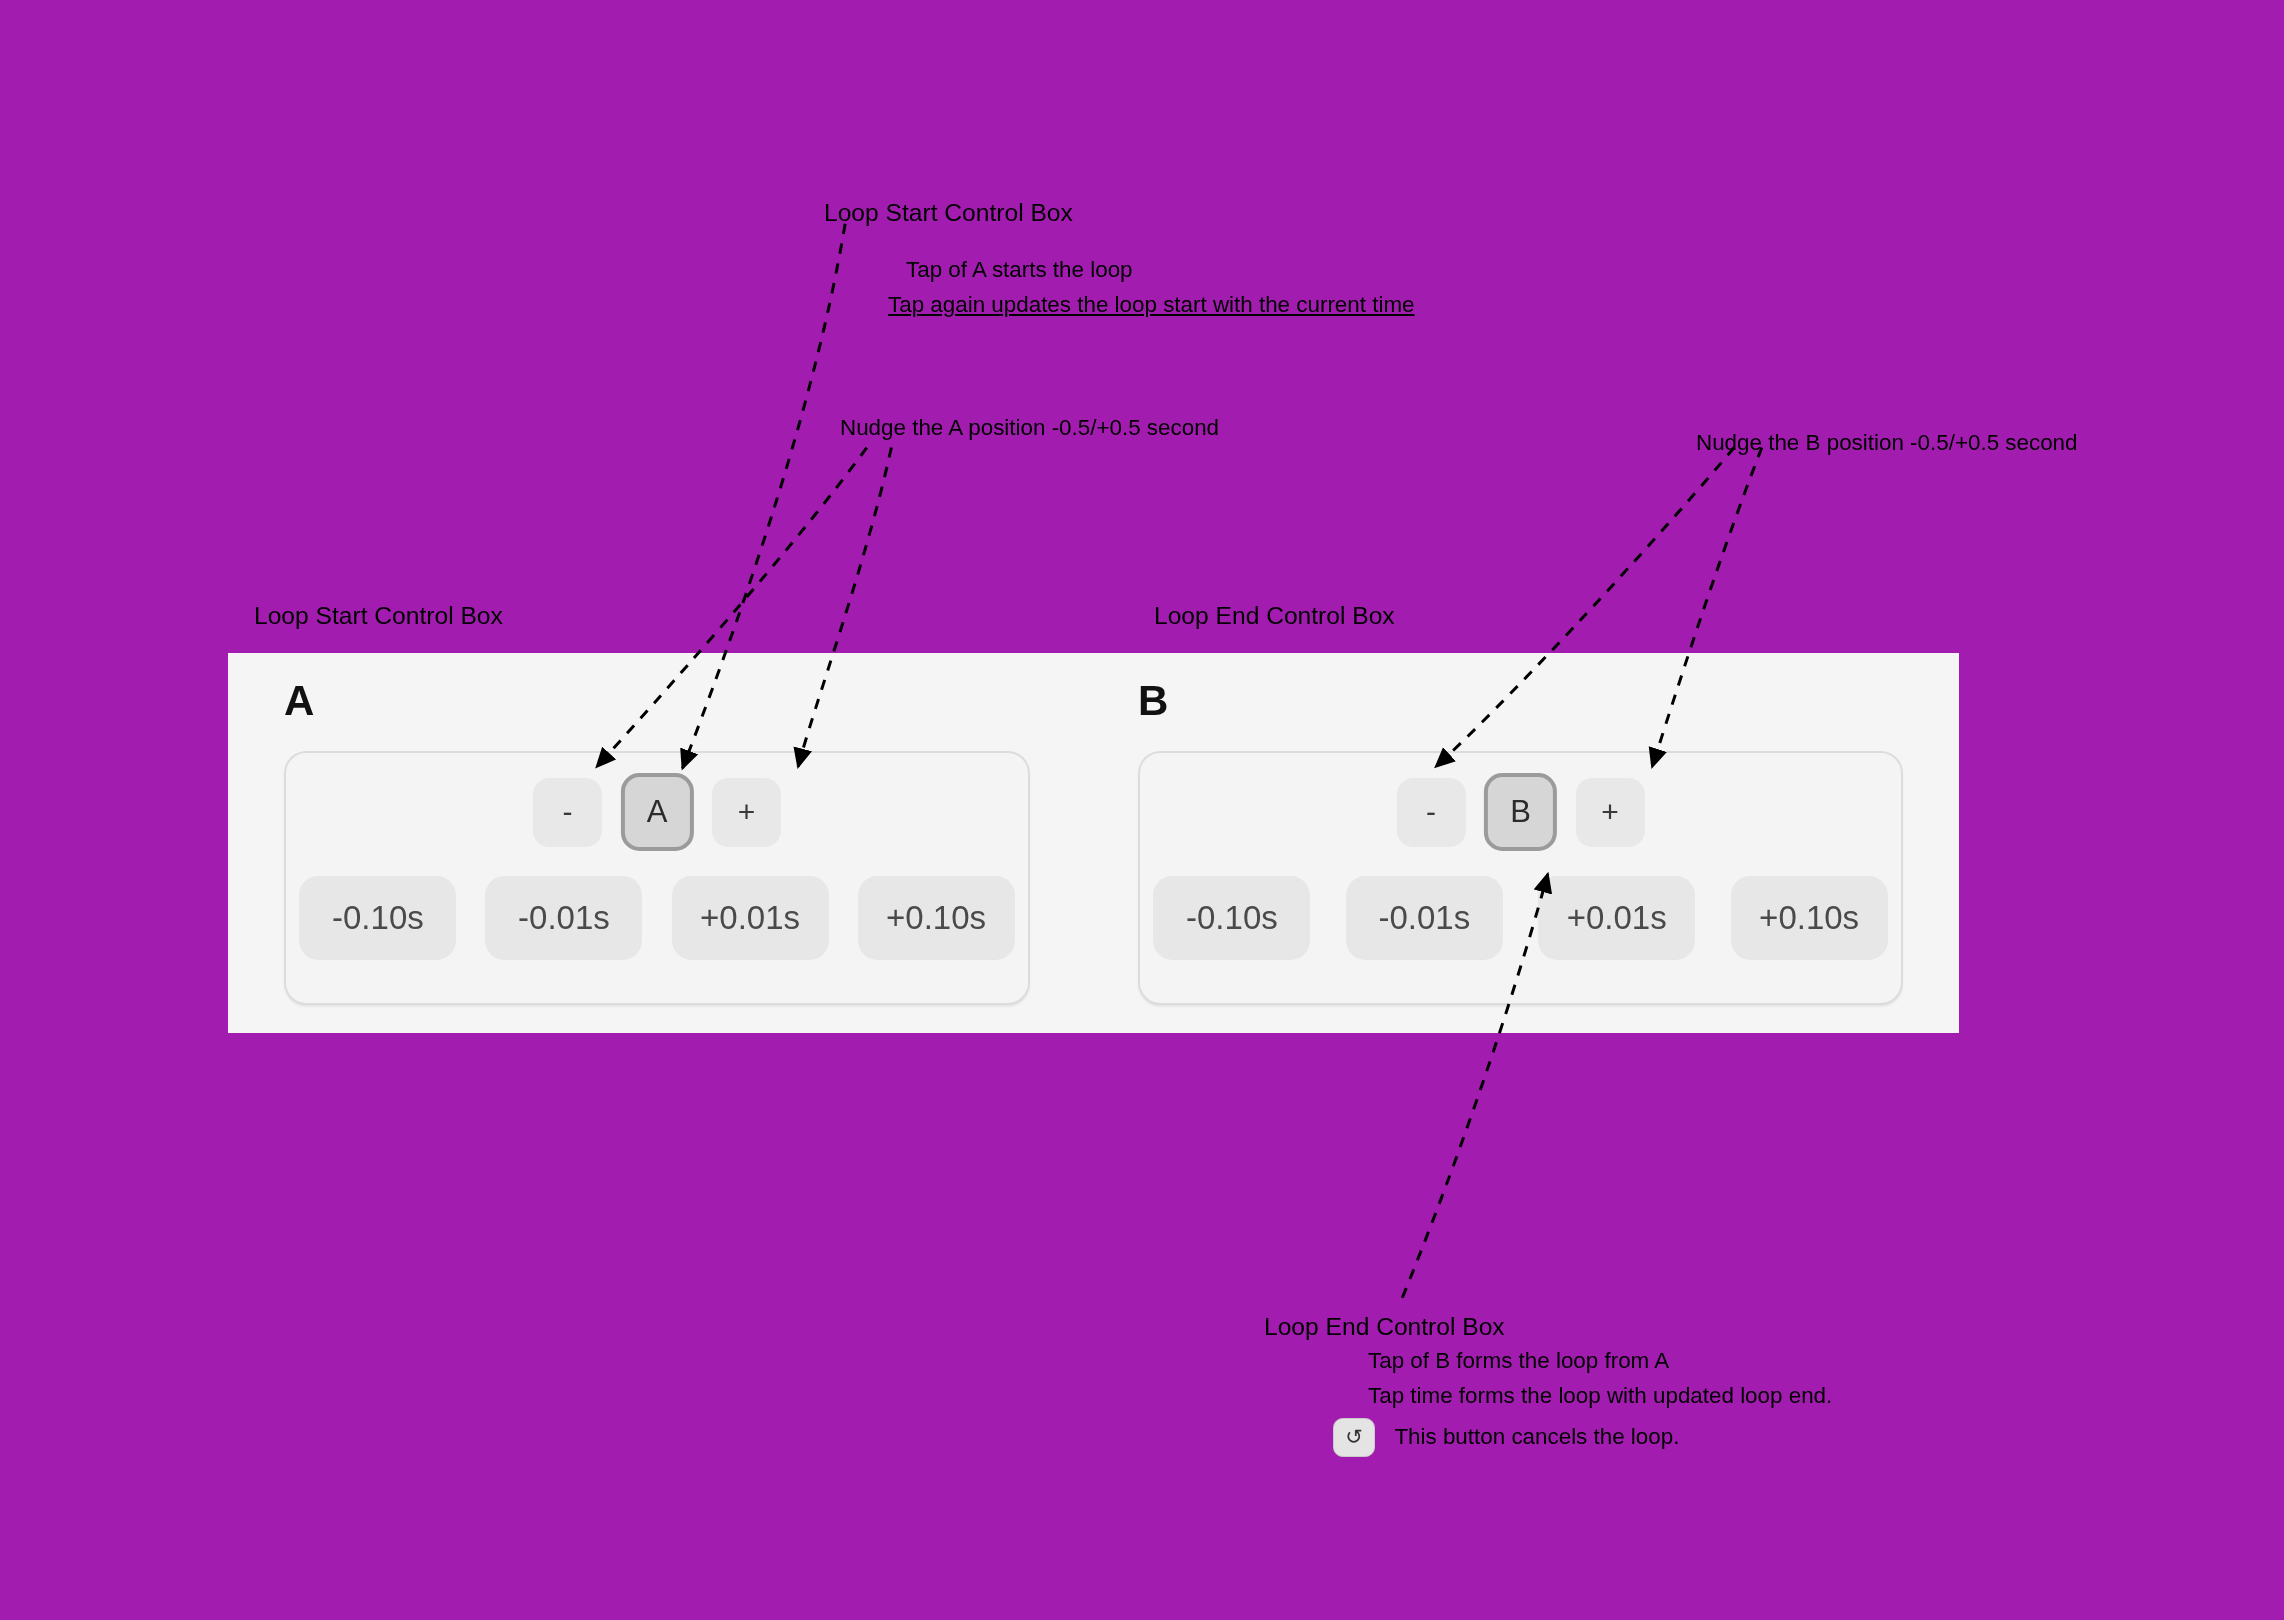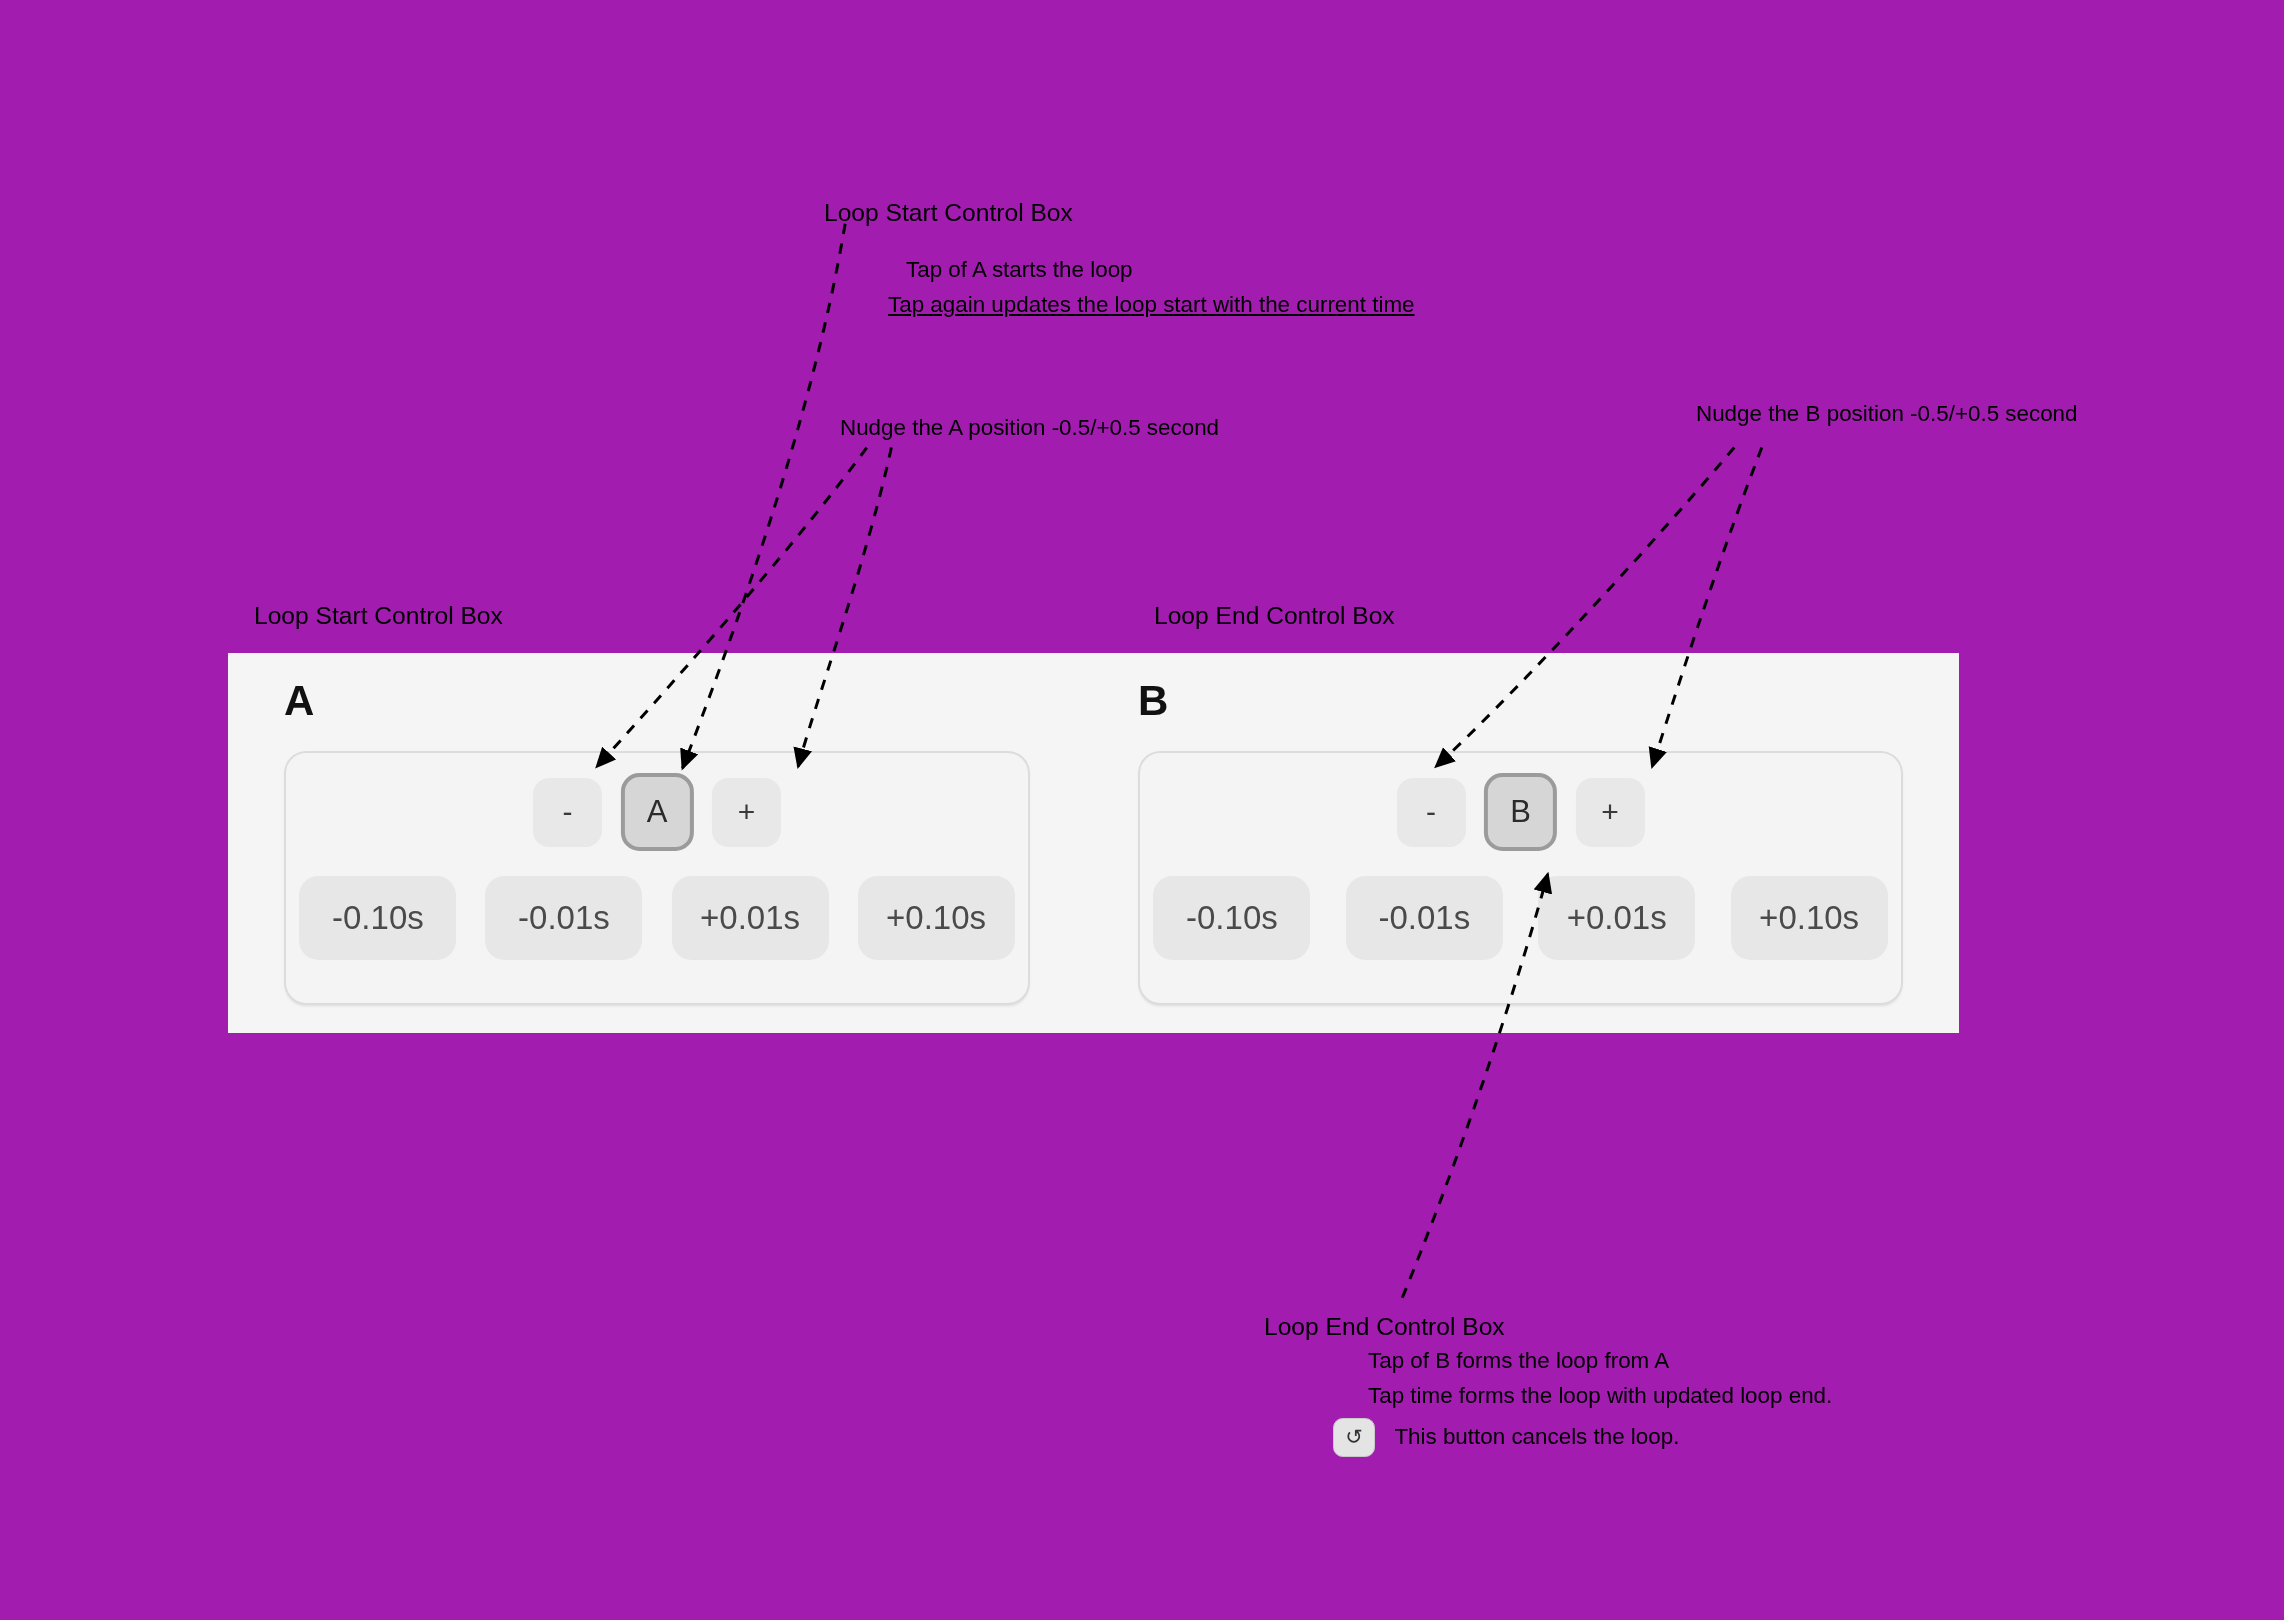--- a/index.html
+++ b/index.html
@@ -189,21 +189,21 @@
 <div id="canvas">
 
   <div class="anno anno-head" style="left:824px; top:198px;">Loop Start Control Box</div>
 
   <div class="anno anno-sub" style="left:888px; top:257px;margin-left:18px;">Tap of A starts the loop</div>
 
   <div class="anno anno-sub" style="left:888px; top:292px;text-decoration:underline;">Tap again updates the loop start with the current time</div>
 
   <div class="anno anno-sub" style="left:840px; top:415px;">Nudge the A position -0.5/+0.5 second</div>
 
-  <div class="anno anno-sub" style="left:1696px; top:401px;">Nudge the B position -0.5/+0.5 second</div>
+  <div class="anno anno-sub" style="left:1696px; top:430px;">Nudge the B position -0.5/+0.5 second</div>
 
   <div class="anno anno-head" style="left:254px; top:601px;">Loop Start Control Box</div>
 
   <div class="anno anno-head" style="left:1154px; top:601px;">Loop End Control Box</div>
 
   <div id="band">
 
     <div class="panel" style="left:0px; width:858px;">
 
       <div class="panel-letter" style="left:56px; top:24px;">A</div>

